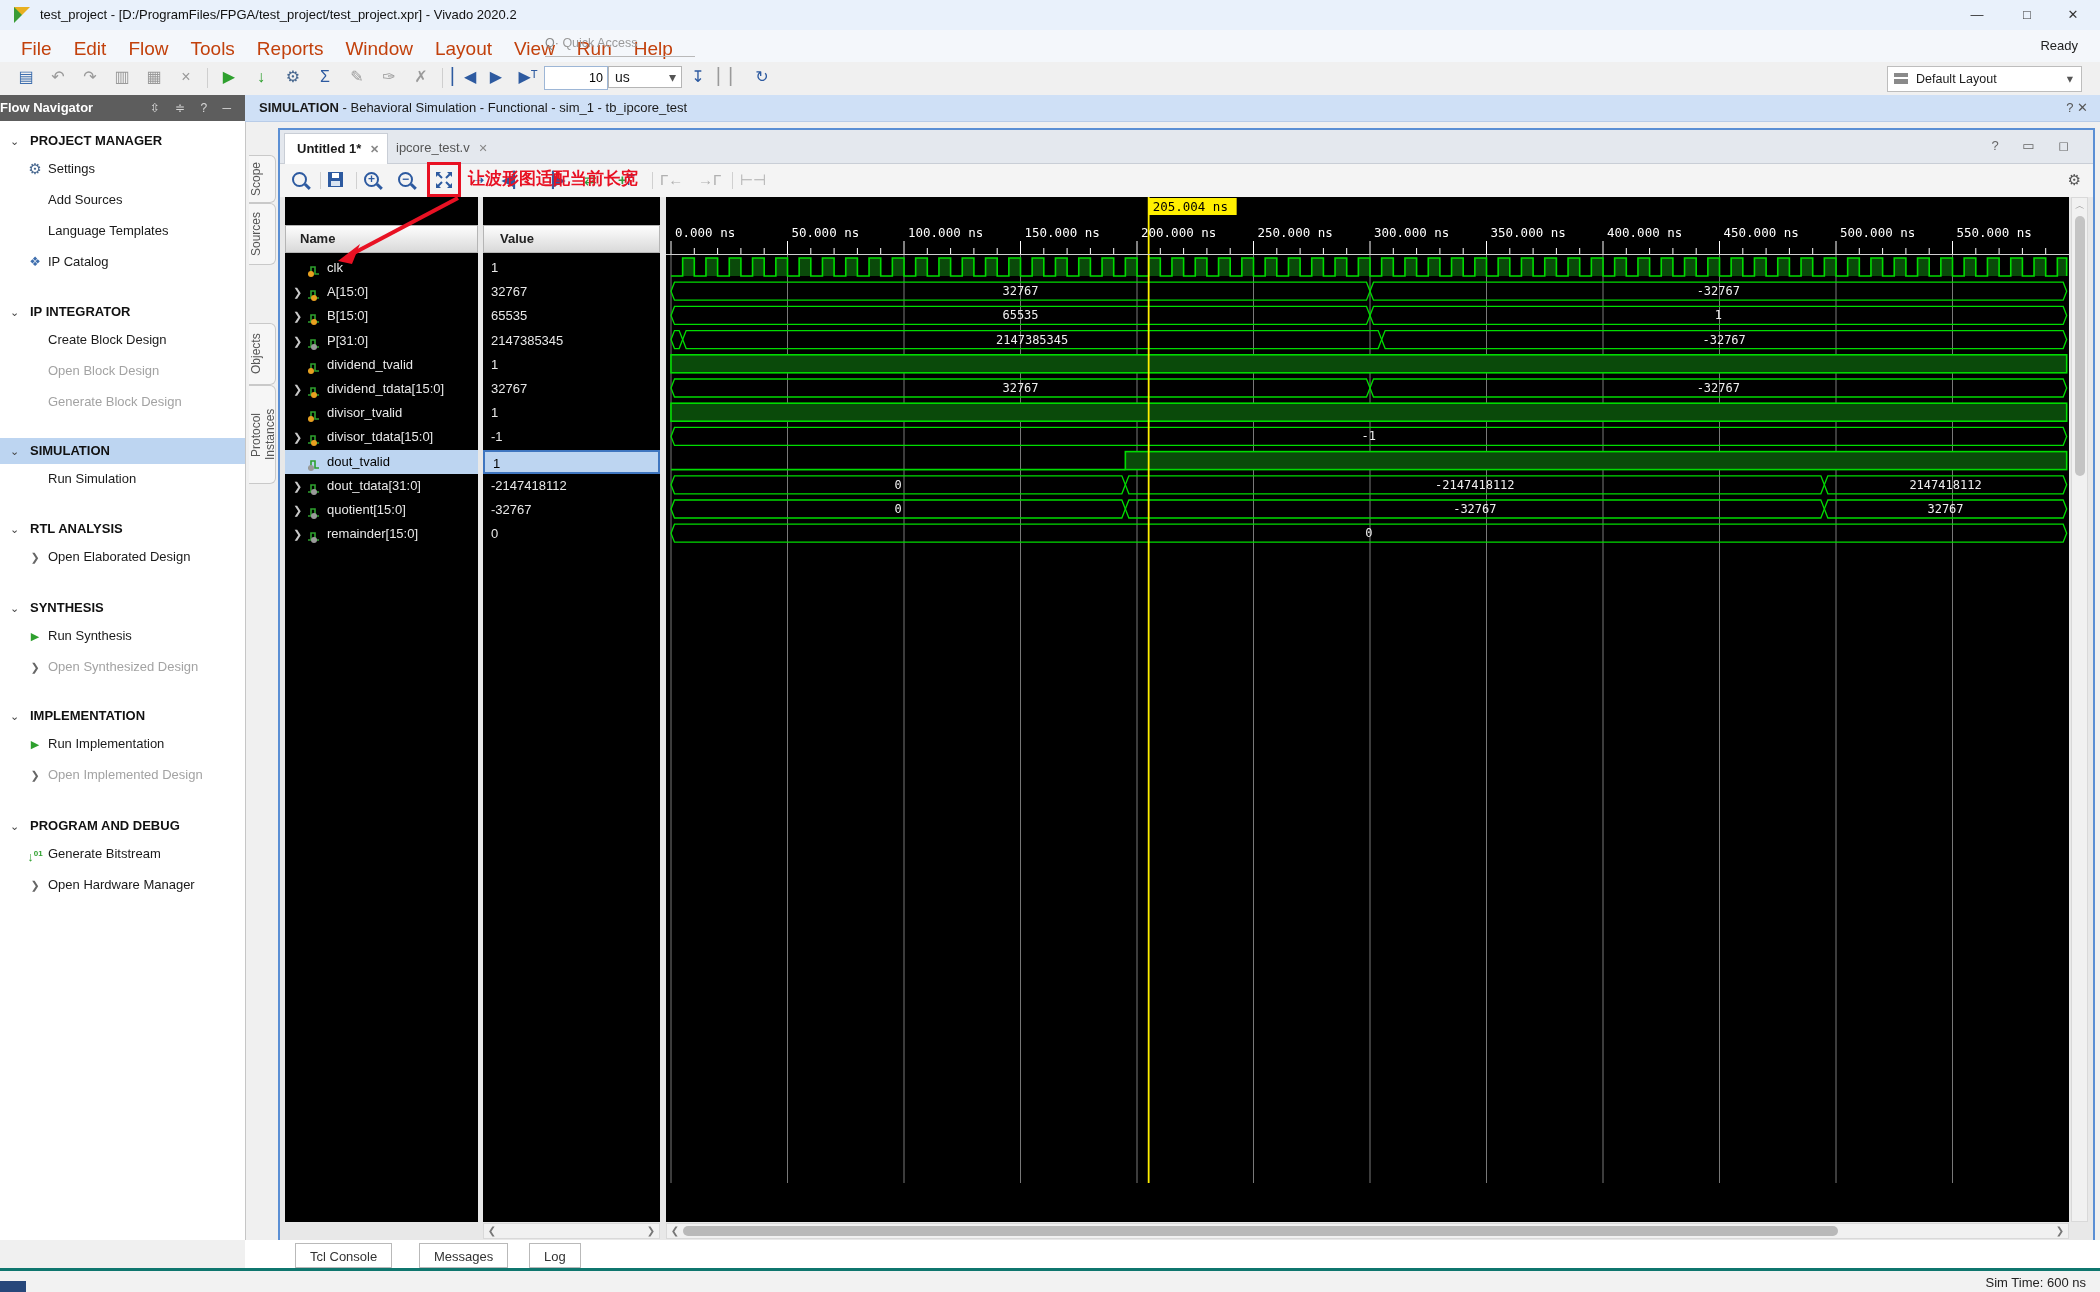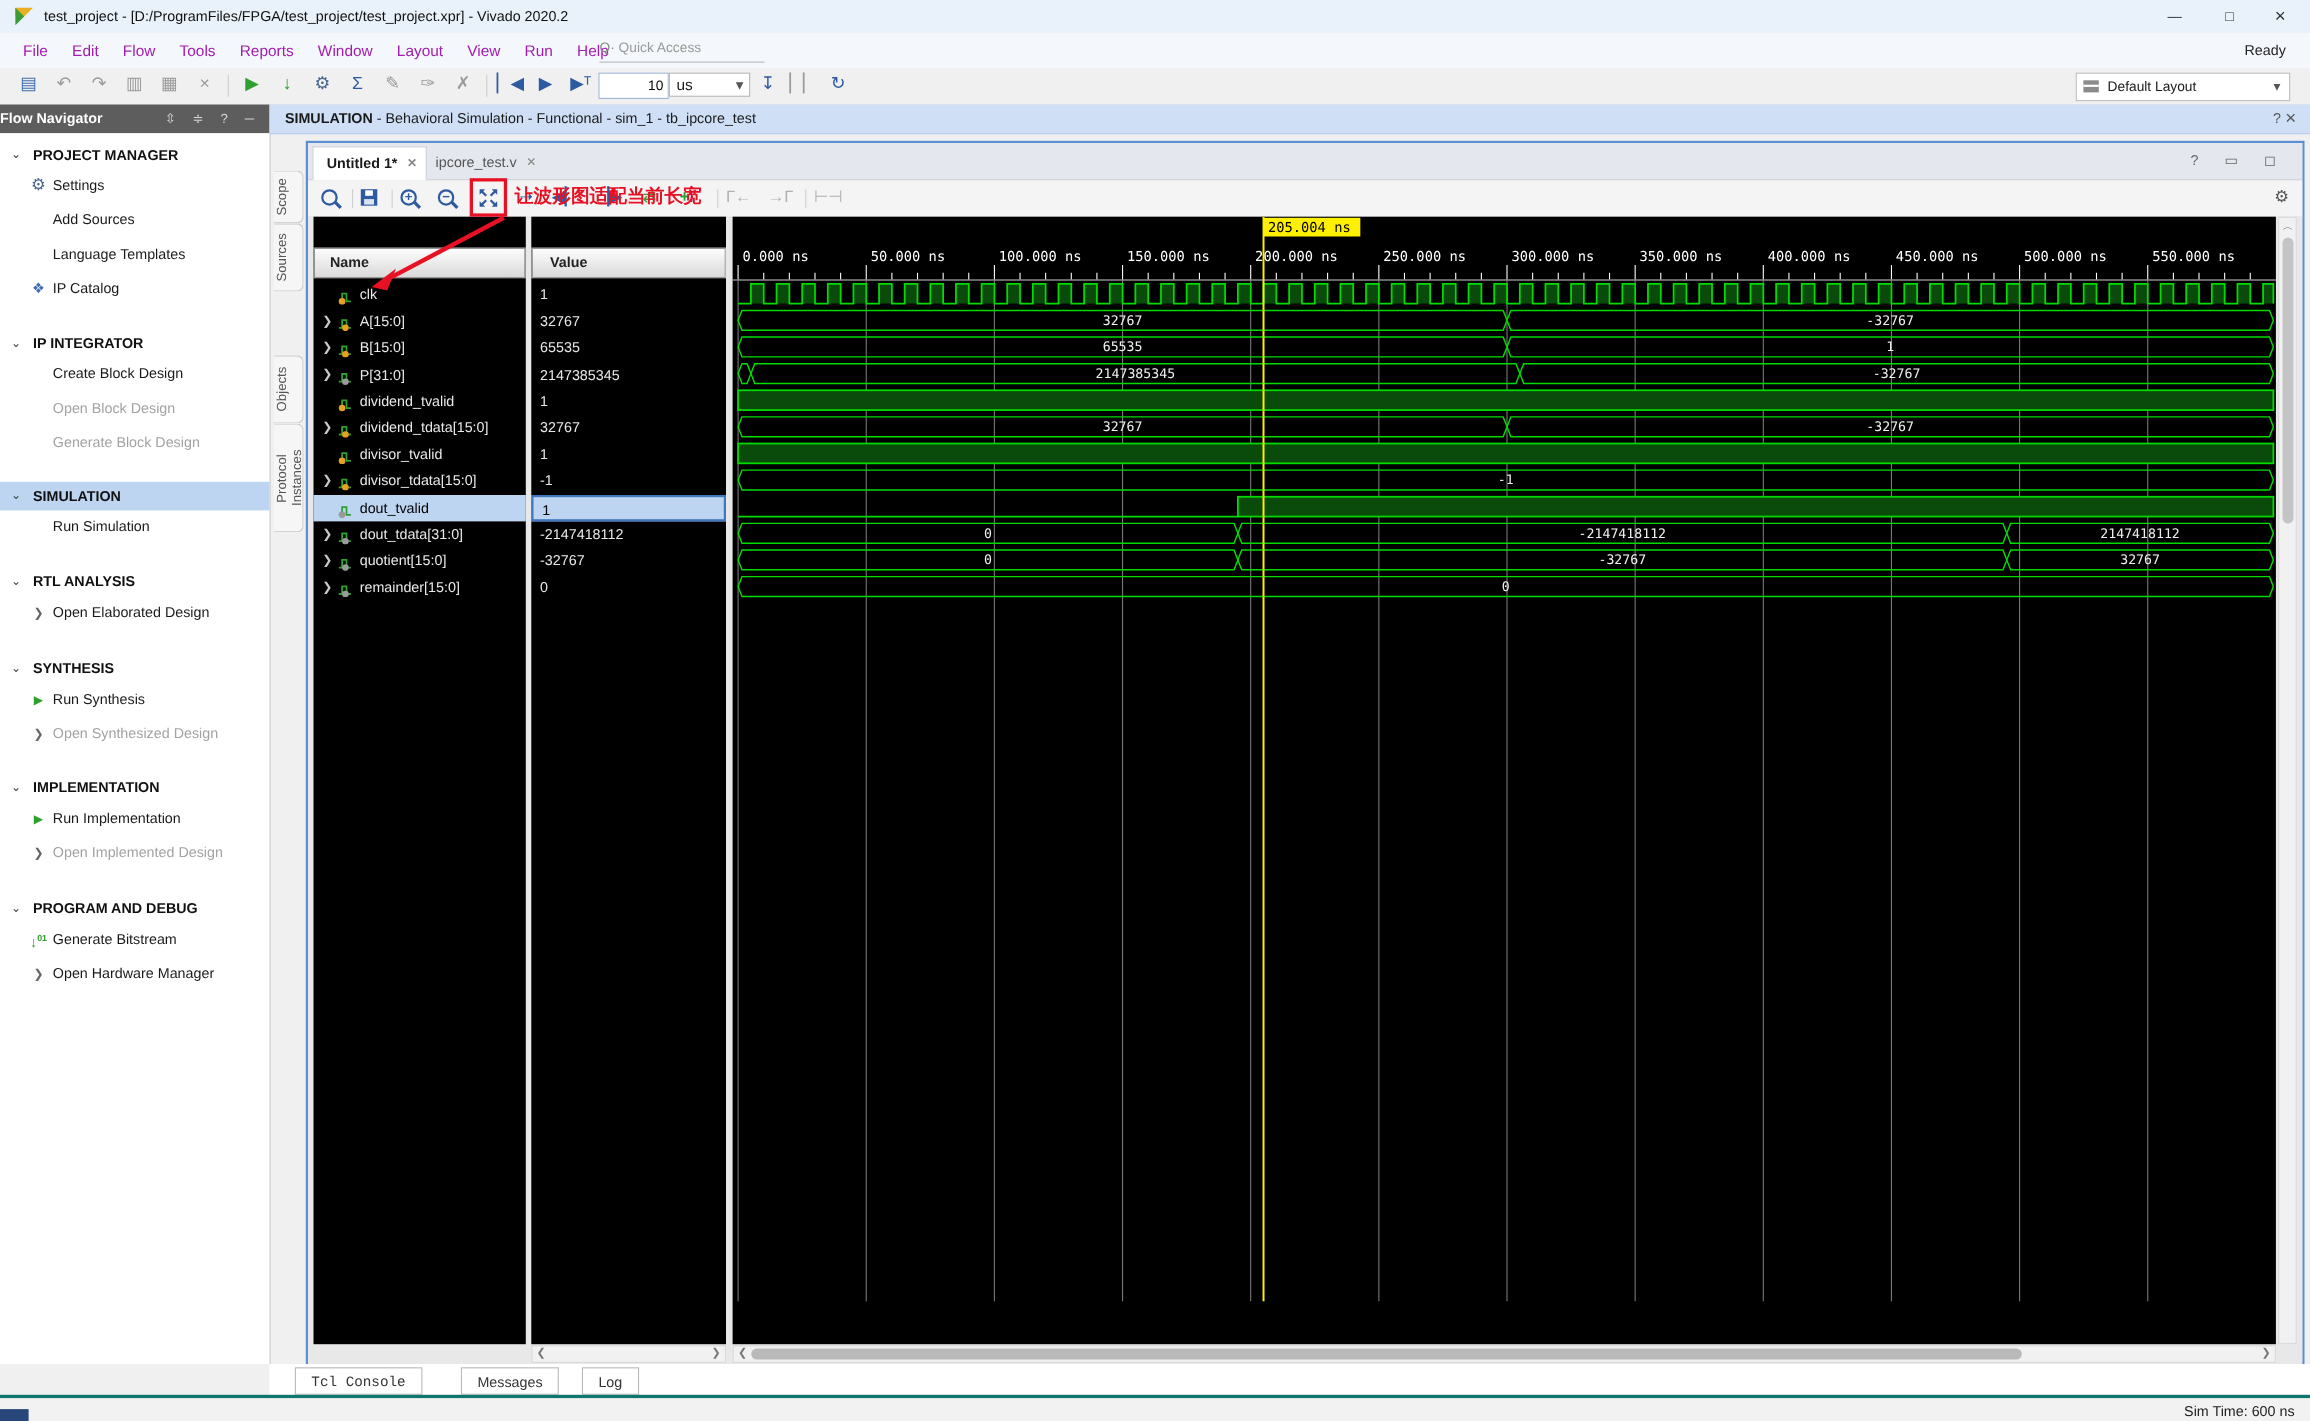--- a/index.html
+++ b/index.html
@@ -5,21 +5,21 @@
   html,body{margin:0;padding:0}
   body{width:2100px;height:1292px;position:relative;background:#f0f0f0;
        font-family:"Liberation Sans",sans-serif;overflow:hidden;font-size:13px;color:#1a1a1a}
   .abs{position:absolute}
   
   .titlebar{left:0;top:0;width:2100px;height:30px;background:#e9f1fb;border-bottom:1px solid #d6e2f2}
   .title-text{left:40px;top:7px;font-size:13px;color:#111}
   .vivado-logo{left:14px;top:7px;width:0;height:0;border-left:8px solid #3a9c35;border-top:8px solid #e8b020;border-right:8px solid transparent;border-bottom:8px solid transparent}
   .winbtn{top:4px;width:34px;height:22px;text-align:center;line-height:22px;color:#333;font-size:13px}
   .menubar{left:0;top:30px;width:2100px;height:32px;background:#f4f7fb}
-  .menu-item{display:inline-block;padding:8px 11px 0 11px;height:24px;font-size:14px;color:#a21caf}
+  .menu-item{display:inline-block;padding:8px 11px 0 11px;height:24px;font-size:19px;color:#c2410c}
   .quick{left:545px;top:36px;width:150px;height:20px;border-bottom:1px solid #b9b9b9;color:#9a9a9a;font-size:12.5px}
   .ready{right:22px;top:38px;color:#222;font-size:13px}
   .toolbar{left:0;top:62px;width:2100px;height:33px;background:#f0f0f0;border-bottom:1px solid #d8d8d8}
   .tb-ic{display:inline-block;text-align:center;min-width:26px;padding:0 3px;font-size:16px;line-height:30px;vertical-align:top}
   .tb-sep{display:inline-block;width:1px;height:20px;background:#cfcfcf;margin:6px 5px;vertical-align:top}
   .time-input{width:56px;height:20px;margin-top:4px;border:1px solid #9db6d6;font-size:12.5px;text-align:right;padding-right:4px;vertical-align:top}
   .time-unit{display:inline-block;width:66px;height:20px;margin-top:4px;border:1px solid #b5b5b5;background:#fff;font-size:14px;line-height:20px;padding-left:6px;vertical-align:top;position:relative}
   .time-unit::after{content:"▾";position:absolute;right:5px;color:#555}
   .layout-sel{right:18px;top:66px;width:165px;height:24px;border:1px solid #bdbdbd;background:#fff;line-height:24px;font-size:12.5px;padding-left:28px}
   .layout-sel::after{content:"▾";position:absolute;right:8px;color:#555}
@@ -580,20 +580,20 @@
 
 <div class="abs red-box" style="left:427px;top:162px;width:28px;height:29px"></div>
 <svg class="abs" style="left:330px;top:192px" width="150" height="75">
   <line x1="128" y1="6" x2="22" y2="62" stroke="#e81123" stroke-width="4"></line>
   <polygon points="8,69 30,52 22,72" fill="#e81123"></polygon>
 </svg>
 <div class="abs red-note" style="left:468px;top:167px">让波形图适配当前长宽</div>
 
 <div class="abs" style="left:245px;top:1240px;width:1855px;height:28px;background:#fff"></div>
 <div id="bottom-tabs">
-    <div class="btab" style="left: 268px; font-family: Liberation Mono, monospace;">Tcl Console</div>
+    <div class="btab" style="left: 295px;">Tcl Console</div>
     <div class="btab" style="left: 419px;">Messages</div>
     <div class="btab" style="left: 529px;">Log</div>
   </div>
 <div class="abs statusbar">
   <span style="position:absolute;right:14px;top:4px;color:#222">Sim Time: 600 ns</span>
 </div>
 <div class="abs" style="left:0;top:1281px;width:26px;height:11px;background:#27477a"></div>
 
 </body></html>

